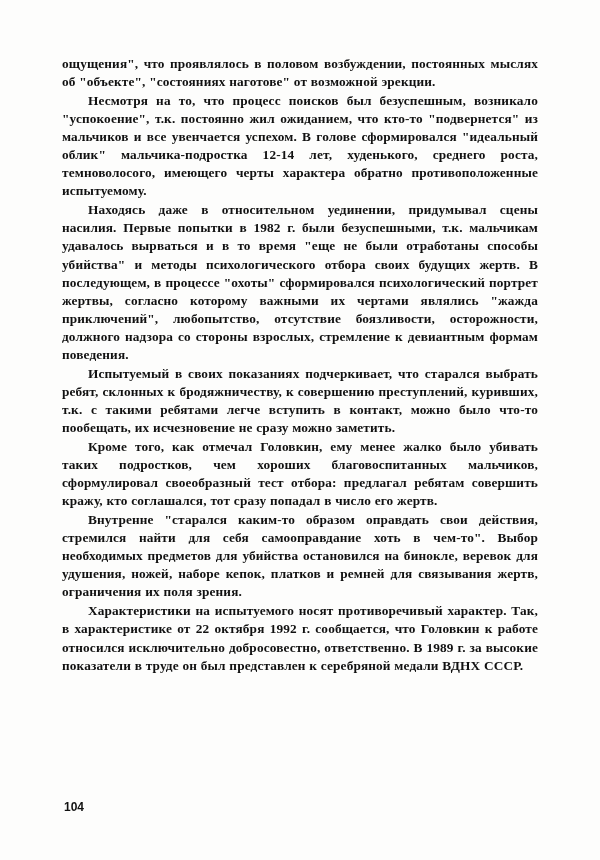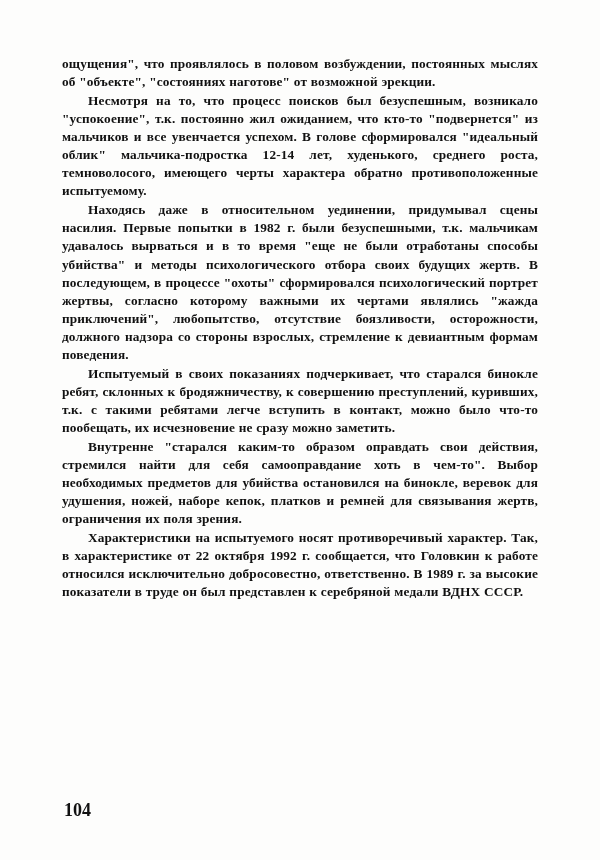--- a/index.html
+++ b/index.html
@@ -39,32 +39,33 @@
     text-indent: 0;
     word-spacing: 0.02em;
   }
   .para.indent {
     text-indent: 26px;
   }
   .page-number {
     position: absolute;
     left: 64px;
     top: 800px;
-    font-size: 18px;
+    font-size: 12px;
     font-weight: 700;
-    font-family: Liberation Serif, serif;
+    font-family: Liberation Sans, sans-serif;
     color: #111111;
   }
 </style>
 </head>
 <body>
 
 <div class="page">
   <div class="text-column">
     <p class="para">ощущения", что проявлялось в половом возбуждении, постоянных мыслях об "объекте", "состояниях наготове" от возможной эрекции.</p>
     <p class="para indent">Несмотря на то, что процесс поисков был безуспешным, возникало "успокоение", т.к. постоянно жил ожиданием, что кто-то "подвернется" из мальчиков и все увенчается успехом. В голове сформировался "идеальный облик" мальчика-подростка 12-14 лет, худенького, среднего роста, темноволосого, имеющего черты характера обратно противоположенные испытуемому.</p>
     <p class="para indent">Находясь даже в относительном уединении, придумывал сцены насилия. Первые попытки в 1982 г. были безуспешными, т.к. мальчикам удавалось вырваться и в то время "еще не были отработаны способы убийства" и методы психологического отбора своих будущих жертв. В последующем, в процессе "охоты" сформировался психологический портрет жертвы, согласно которому важными их чертами являлись "жажда приключений", любопытство, отсутствие боязливости, осторожности, должного надзора со стороны взрослых, стремление к девиантным формам поведения.</p>
-    <p class="para indent">Испытуемый в своих показаниях подчеркивает, что старался бинокле ребят, склонных к бродяжничеству, к совершению преступлений, куривших, т.к. с такими ребятами легче вступить в контакт, можно было что-то пообещать, их исчезновение не сразу можно заметить.</p>
+    <p class="para indent">Испытуемый в своих показаниях подчеркивает, что старался выбрать ребят, склонных к бродяжничеству, к совершению преступлений, куривших, т.к. с такими ребятами легче вступить в контакт, можно было что-то пообещать, их исчезновение не сразу можно заметить.</p>
+    <p class="para indent">Кроме того, как отмечал Головкин, ему менее жалко было убивать таких подростков, чем хороших благовоспитанных мальчиков, сформулировал своеобразный тест отбора: предлагал ребятам совершить кражу, кто соглашался, тот сразу попадал в число его жертв.</p>
     <p class="para indent">Внутренне "старался каким-то образом оправдать свои действия, стремился найти для себя самооправдание хоть в чем-то". Выбор необходимых предметов для убийства остановился на бинокле, веревок для удушения, ножей, наборе кепок, платков и ремней для связывания жертв, ограничения их поля зрения.</p>
     <p class="para indent">Характеристики на испытуемого носят противоречивый характер. Так, в характеристике от 22 октября 1992 г. сообщается, что Головкин к работе относился исключительно добросовестно, ответственно. В 1989 г. за высокие показатели в труде он был представлен к серебряной медали ВДНХ СССР.</p>
   </div>
   <div class="page-number">104</div>
 </div>
 
 </body></html>

